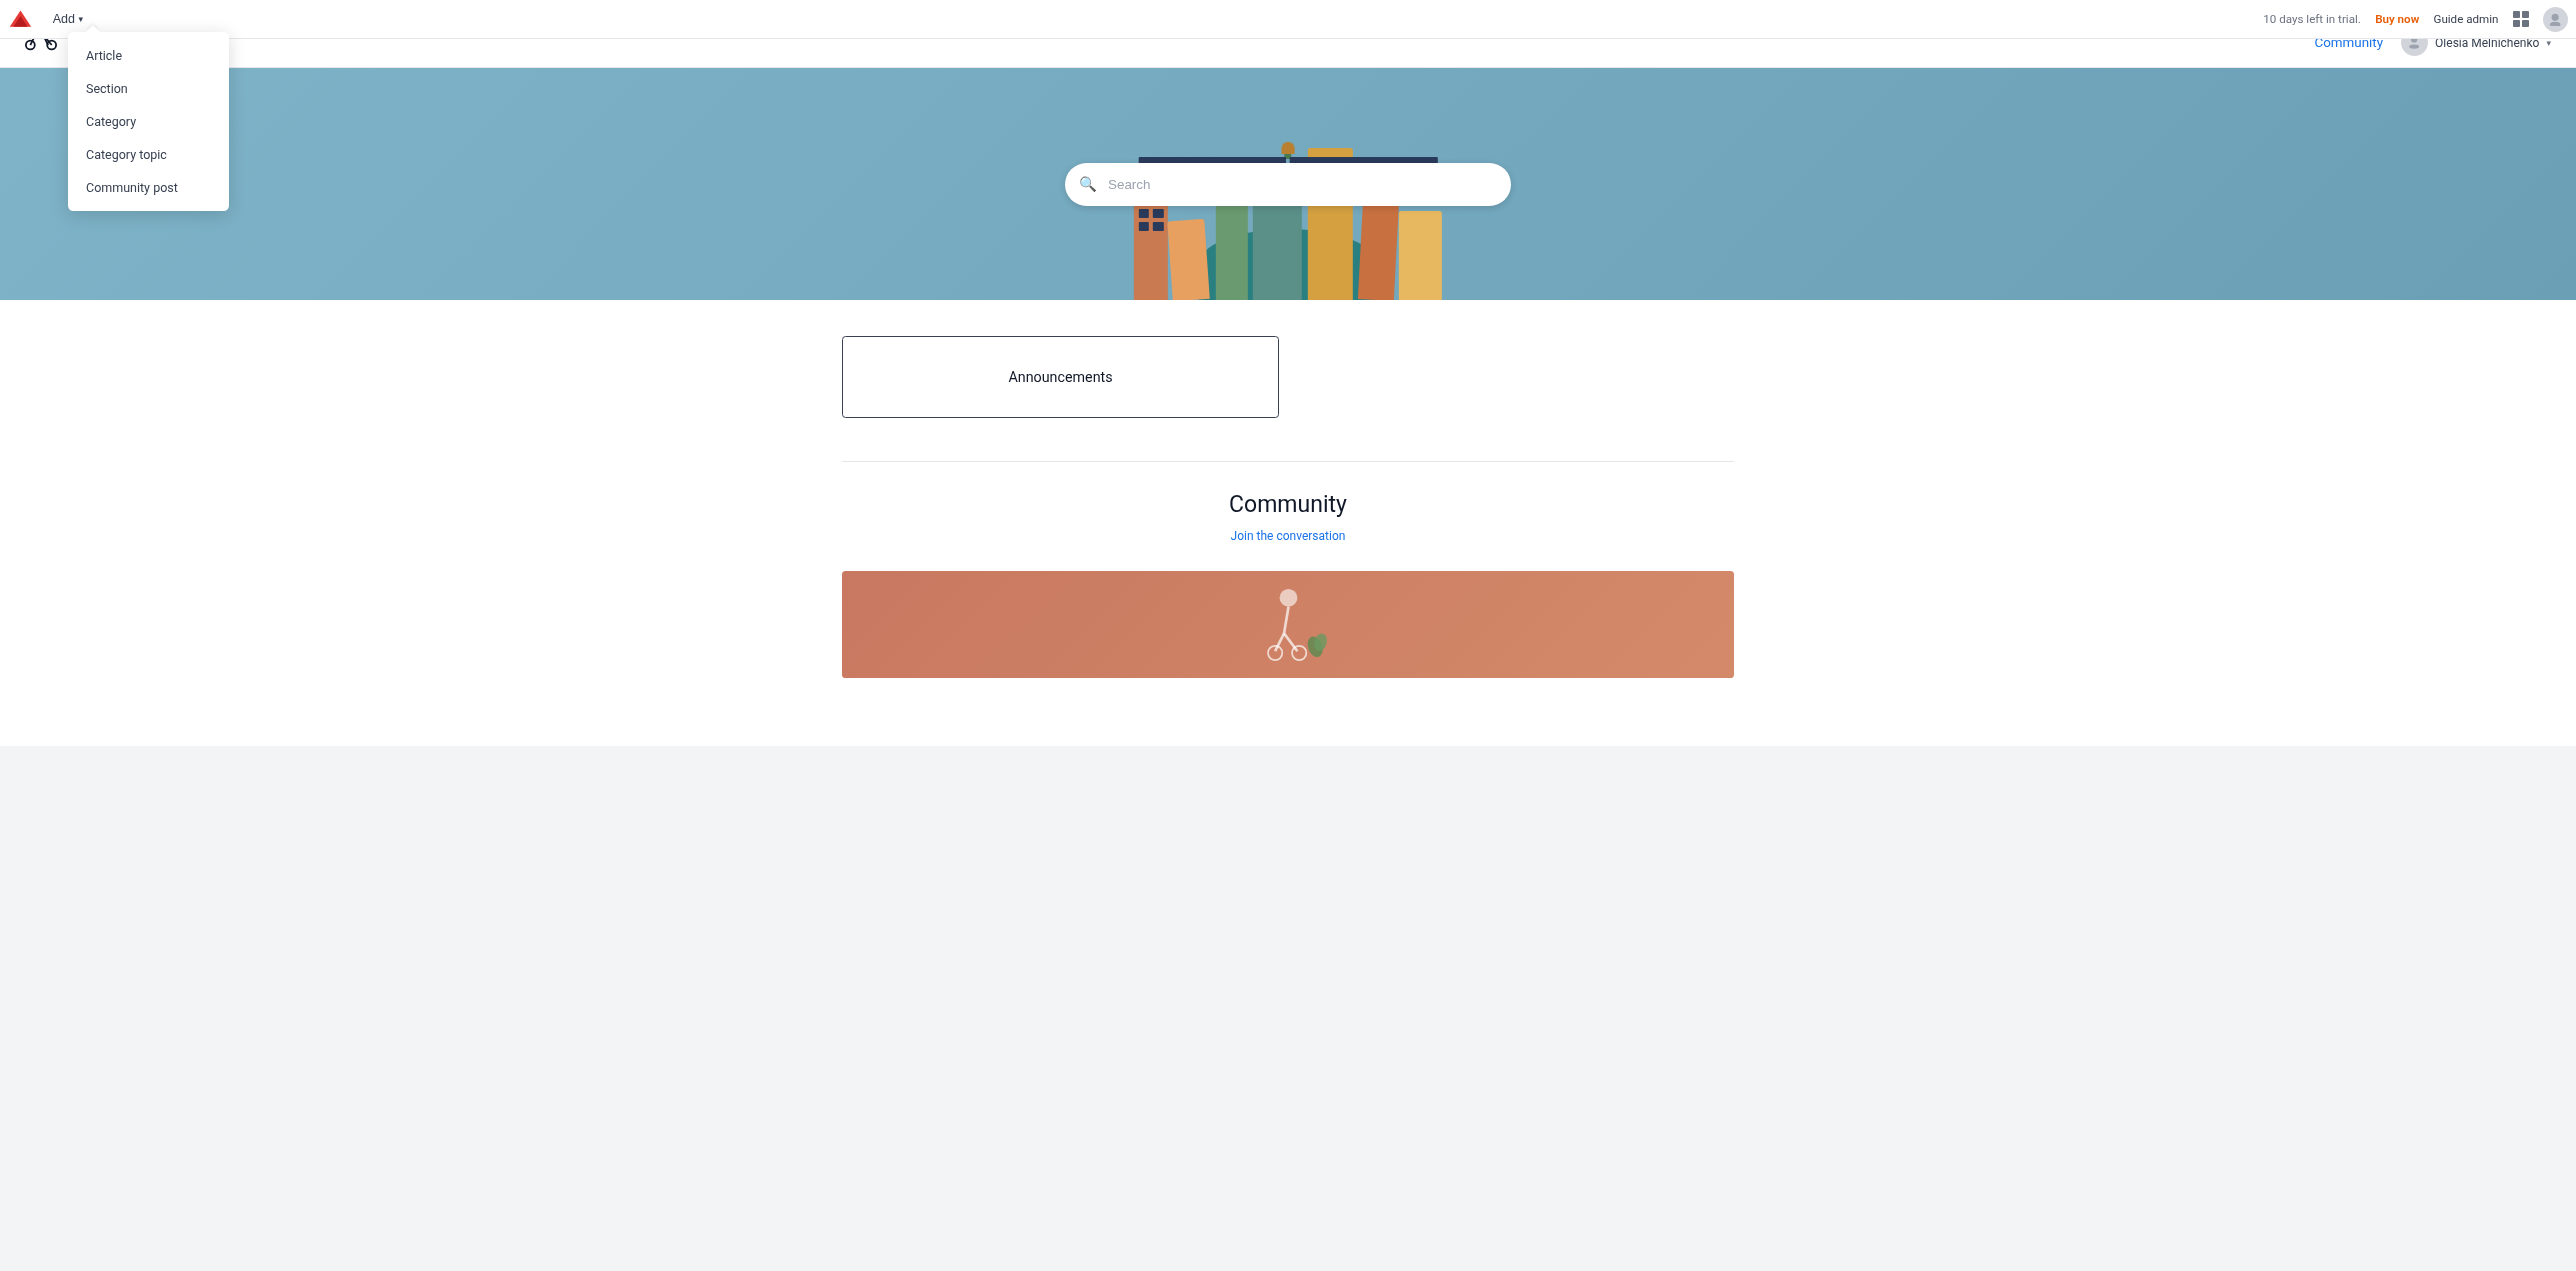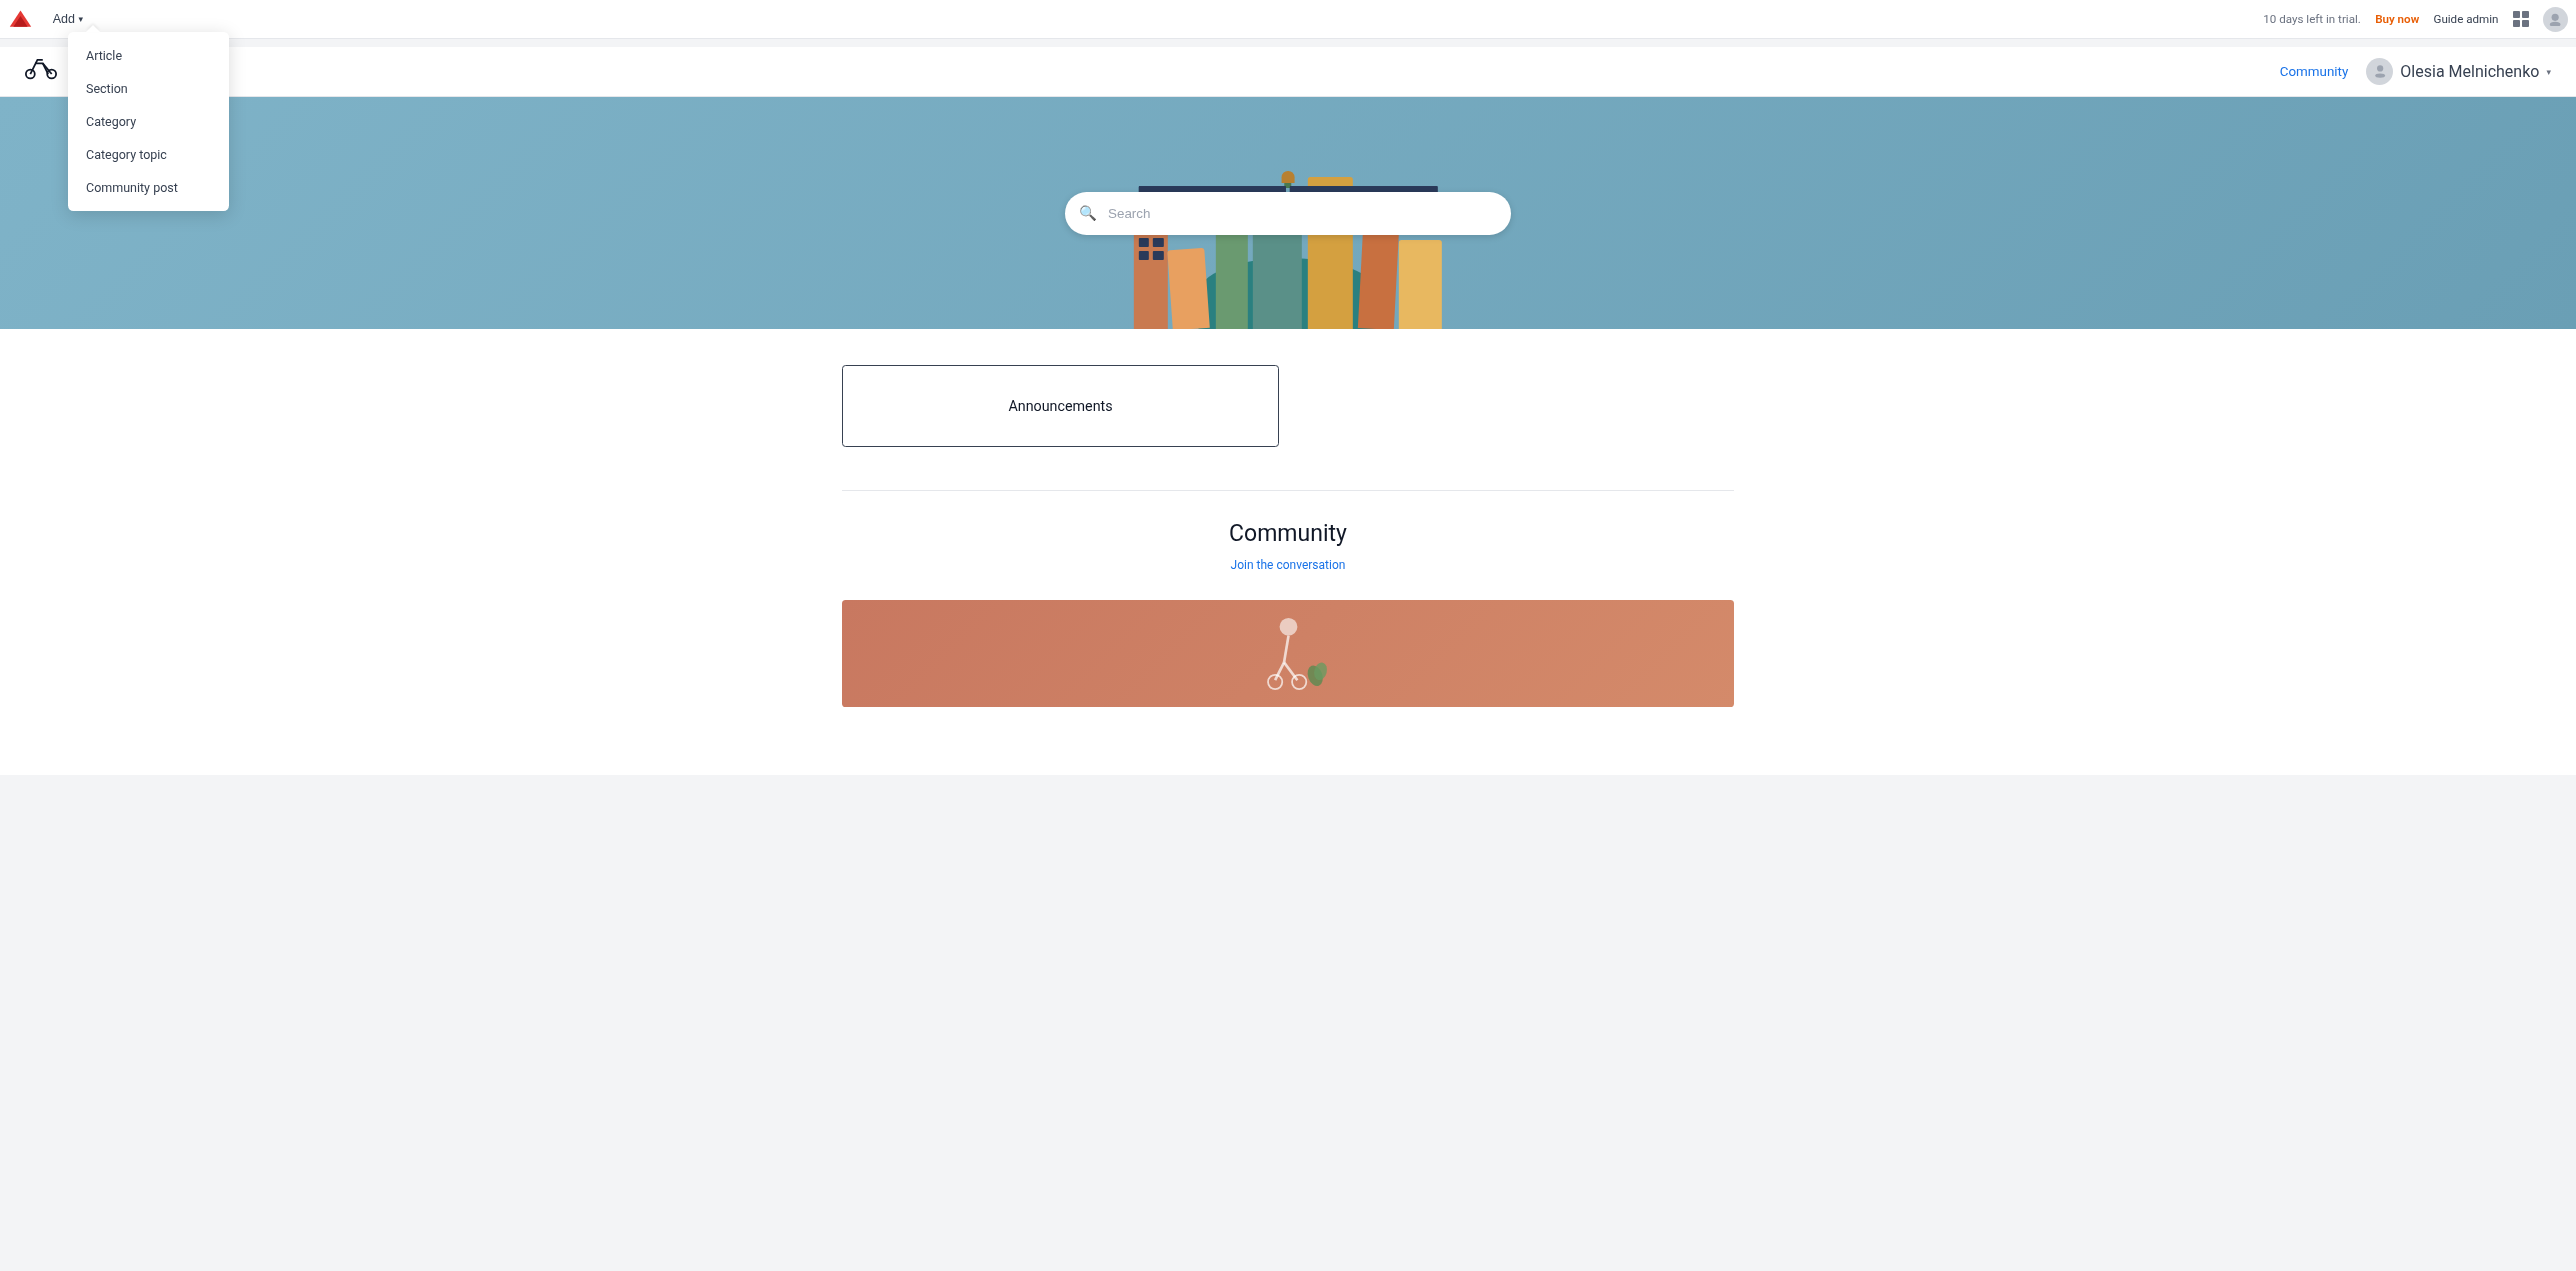--- a/index.html
+++ b/index.html
@@ -50,41 +50,41 @@
     .dropdown-arrow {
       position: absolute; top: -7.1px; left: 18px;
       width: 0; height: 0;
       border-left: 7.1px solid transparent;
       border-right: 7.1px solid transparent;
       border-bottom: 7.1px solid #fff;
       filter: drop-shadow(0 -1.8px 1.8px rgba(0,0,0,0.08));
     }
 
     
-    .main-content { padding-top: 47px; }
+    .main-content { padding-top: 18px; }
 
     
     .secondary-nav {
       background: #fff; height: 50px;
       display: flex; align-items: center; padding: 0 25px;
       border-bottom: 0.9px solid #e5e7eb;
     }
     .brand-logo { display: flex; align-items: center; }
     .bike-icon { font-size: 19.6px; color: #111827; margin-right: 3.6px; }
     .secondary-nav-right { margin-left: auto; display: flex; align-items: center; gap: 18px; }
     .community-link { color: #1a73e8; font-size: 13.4px; cursor: pointer; text-decoration: none; }
     .user-section {
       display: flex; align-items: center; gap: 7.1px; cursor: pointer;
     }
     .user-avatar-small {
       width: 27px; height: 27px; border-radius: 50%;
       background: #d1d5db; display: flex; align-items: center; justify-content: center;
       color: #6b7280; font-size: 11.6px;
     }
-    .user-name { font-size: 16px; color: #374151; text-align: right; }
+    .user-name { font-size: 12px; color: #374151; text-align: right; }
     .user-chevron { font-size: 9px; color: #6b7280; }
 
     
     .hero-section {
       height: 232px; background: #7fb3c8;
       display: flex; align-items: center; justify-content: center;
       position: relative; overflow: hidden;
     }
     .hero-bg {
       position: absolute; top: 0; left: 0; right: 0; bottom: 0;

